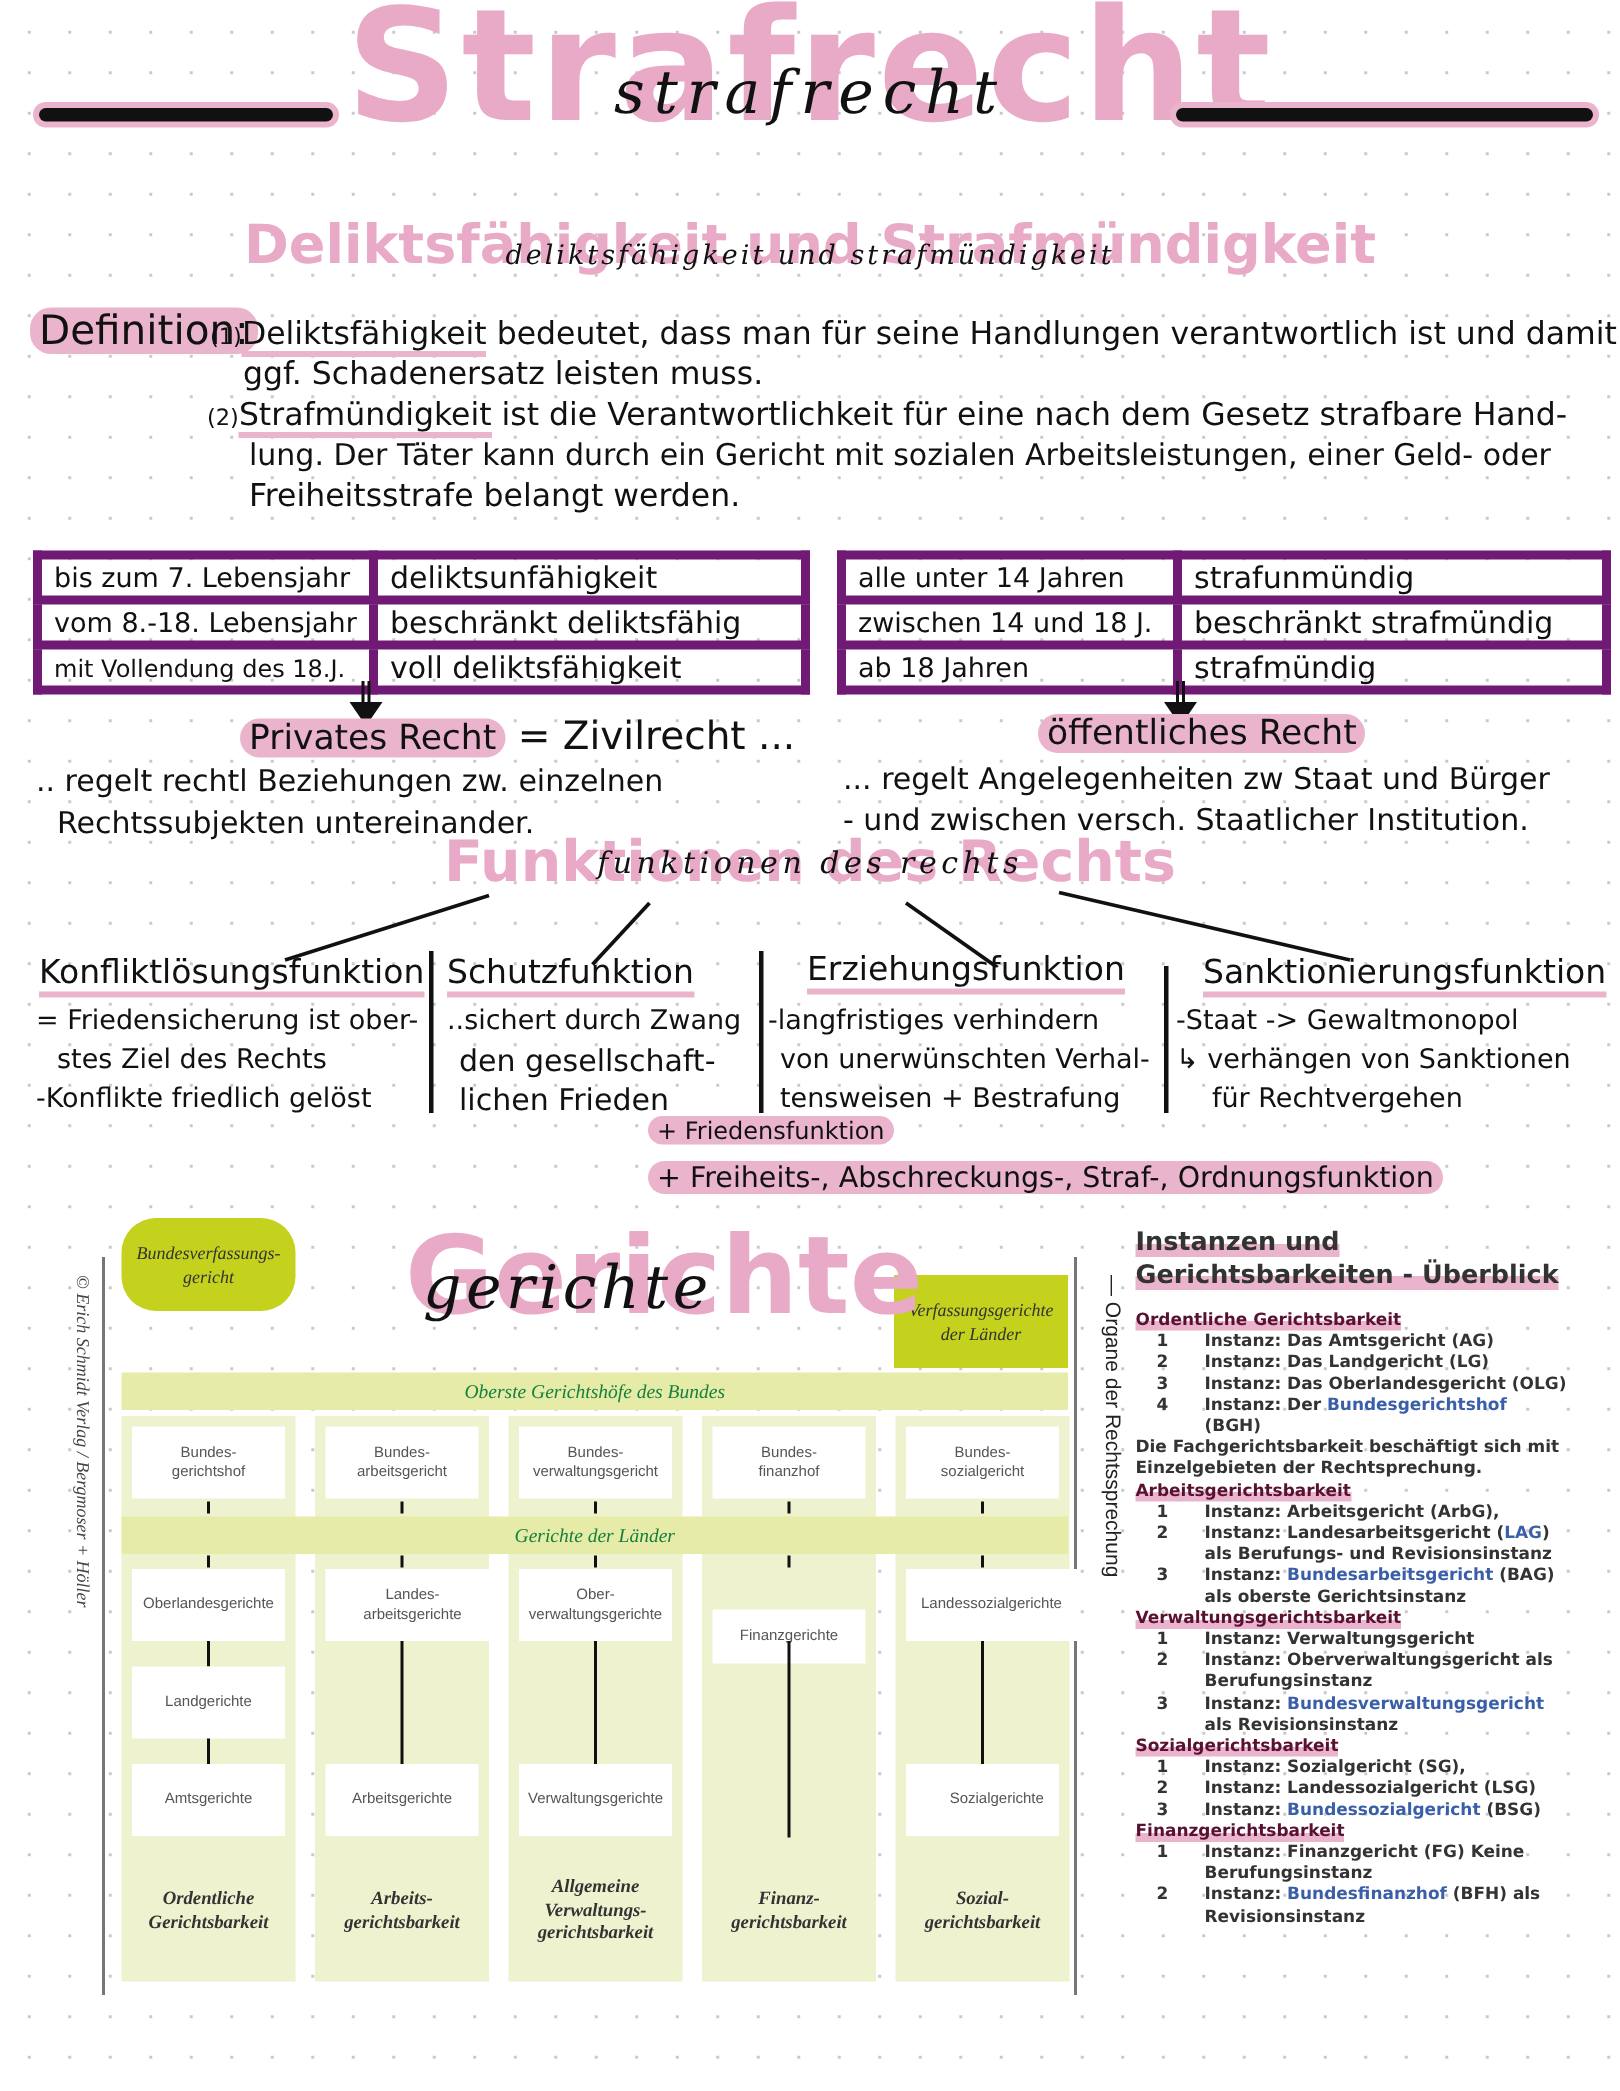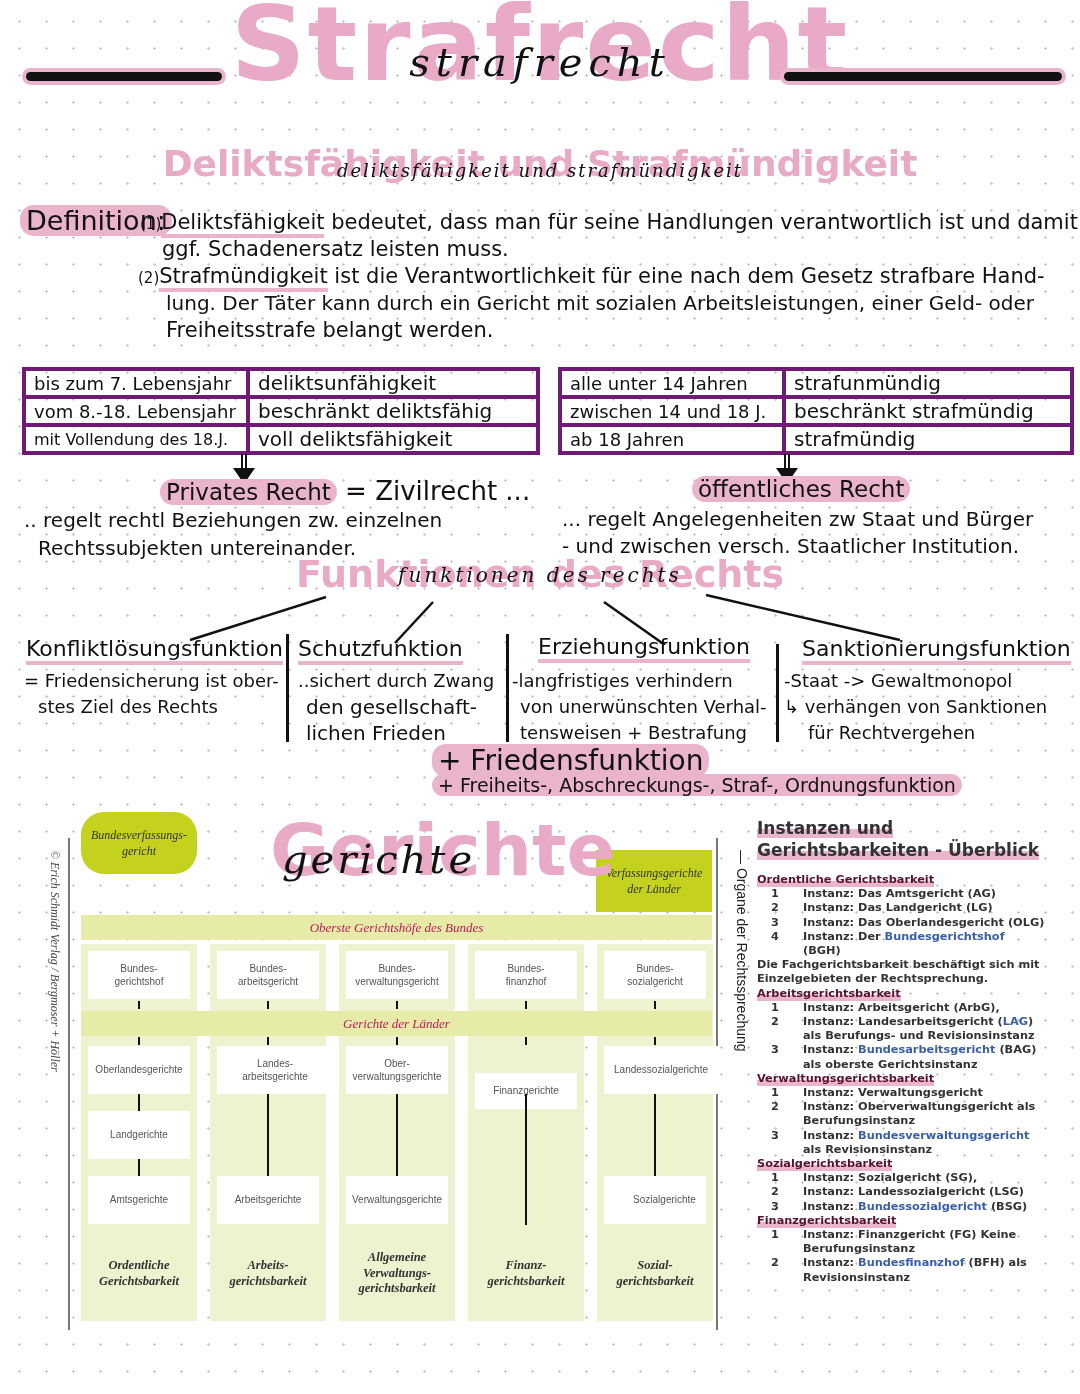--- a/index.html
+++ b/index.html
@@ -24,44 +24,44 @@
   .title-rule { height: 9px; background: #111; border-radius: 5px; box-shadow: 0 0 0 4px #eab5cc; top: 72px; }
   .subtitle-big { left: 0; width: 1080px; top: 146px; text-align: center; font-size: 36px; font-weight: bold; color: #e8aac6; line-height: 1; }
   .subtitle-script { left: 0; width: 1080px; top: 160px; text-align: center; font-family: "DejaVu Serif", serif; font-style: italic; font-size: 18px; color: #111; letter-spacing: 2px; }
 
   
   .def-label { left: 20px; top: 205px; font-size: 27px; }
   .def-line { font-size: 21px; white-space: nowrap; }
 
   
   table.age { border-collapse: collapse; position: absolute; }
-  table.age td { border: 4px solid #701a75; font-size: 18px; padding: 0 8px; height: 26px; white-space: nowrap; }
+  table.age td { border: 6px solid #701a75; font-size: 18px; padding: 0 8px; height: 26px; white-space: nowrap; }
   table.age td.r { font-size: 20px; }
 
   .arrow { width: 0; height: 0; border-left: 11px solid transparent; border-right: 11px solid transparent; border-top: 16px solid #111; }
   .arrow-shaft { width: 6px; height: 14px; border-left: 2px solid #111; border-right: 2px solid #111; }
 
   .law-title { font-size: 23px; white-space: nowrap; }
   .law-desc { font-size: 20px; white-space: nowrap; line-height: 28px; }
 
   .func-title-big { left: 0; width: 1080px; text-align: center; top: 552px; font-size: 38px; font-weight: bold; color: #e8aac6; }
   .func-title-script { left: 0; width: 1080px; text-align: center; top: 563px; font-family: "DejaVu Serif", serif; font-style: italic; font-size: 20px; letter-spacing: 3px; }
 
   .func-head { font-size: 22px; white-space: nowrap; }
   .func-body { font-size: 18px; line-height: 26px; white-space: nowrap; }
   .vsep { width: 3px; background: #111; }
 
-  .extra { font-size: 28px; white-space: nowrap; }
+  .extra { font-size: 16px; white-space: nowrap; }
 
   
   .diagram { left: 68px; top: 838px; width: 650px; height: 492px; border-left: 2px solid #777; border-right: 2px solid #777; }
   .gr-big { font-size: 72px; font-weight: bold; color: #e8aac6; left: 270px; top: 808px; }
   .gr-script { font-family: "DejaVu Serif", serif; font-style: italic; font-size: 40px; left: 282px; top: 836px; letter-spacing: 3px; }
   .box-green { background: #c4d21d; font-family: "Liberation Serif", serif; font-style: italic; font-size: 12px; text-align: center; display: flex; align-items: center; justify-content: center; line-height: 1.35; color: #333; }
-  .band { background: #e6eba7; font-family: "Liberation Serif", serif; font-style: italic; font-size: 13px; text-align: center; display: flex; align-items: center; justify-content: center; color: #be185d; }
+  .band { background: #e6eba7; font-family: "Liberation Serif", serif; font-style: italic; font-size: 13px; text-align: center; display: flex; align-items: center; justify-content: center; color: #15803d; }
   .col { background: #eef2cf; }
   .court { background: #fff; font-family: "Liberation Sans", sans-serif; font-size: 10px; color: #555; text-align: center; display: flex; align-items: center; justify-content: center; line-height: 1.35; }
   .vline { width: 2px; background: #111; }
   .col-label { font-family: "Liberation Serif", serif; font-style: italic; font-weight: bold; font-size: 12.5px; color: #333; text-align: center; line-height: 1.25; }
   .copyright { font-family: "Liberation Serif", serif; font-style: italic; font-size: 12px; color: #444; transform: rotate(90deg); transform-origin: left top; white-space: nowrap; }
   .organe { font-family: "Liberation Sans", sans-serif; font-size: 14px; color: #222; transform: rotate(90deg); transform-origin: left top; white-space: nowrap; }
 
   
   .inst-title { font-family: "DejaVu Sans", sans-serif; font-weight: bold; font-size: 17px; color: #333; line-height: 22px; }
   .inst-title span { background: linear-gradient(transparent 55%, #eab5cc 55%); }
@@ -154,20 +154,21 @@
   <line x1="326" y1="12" x2="190" y2="55" stroke="#111" stroke-width="2.5"></line>
   <line x1="433" y1="17" x2="395" y2="58" stroke="#111" stroke-width="2.5"></line>
   <line x1="604" y1="17" x2="665" y2="60" stroke="#111" stroke-width="2.5"></line>
   <line x1="706" y1="10" x2="900" y2="55" stroke="#111" stroke-width="2.5"></line>
 </svg>
 
 <div class="abs func-head hand ul" style="left:26px;top:636px;">Konfliktlösungsfunktion</div>
 <div class="abs func-body hand" style="left:24px;top:668px;">
   <div>= Friedensicherung ist ober-</div>
   <div style="padding-left:14px">stes Ziel des Rechts</div>
+  <div>-Konflikte friedlich gelöst</div>
 </div>
 <div class="abs vsep" style="left:286px;top:634px;height:108px;"></div>
 
 <div class="abs func-head hand ul" style="left:298px;top:636px;">Schutzfunktion</div>
 <div class="abs func-body hand" style="left:298px;top:668px;">
   <div>..sichert durch Zwang</div>
   <div style="padding-left:8px;font-size:20px">den gesellschaft-</div>
   <div style="padding-left:8px;font-size:20px">lichen Frieden</div>
 </div>
 <div class="abs vsep" style="left:506px;top:634px;height:108px;"></div>

